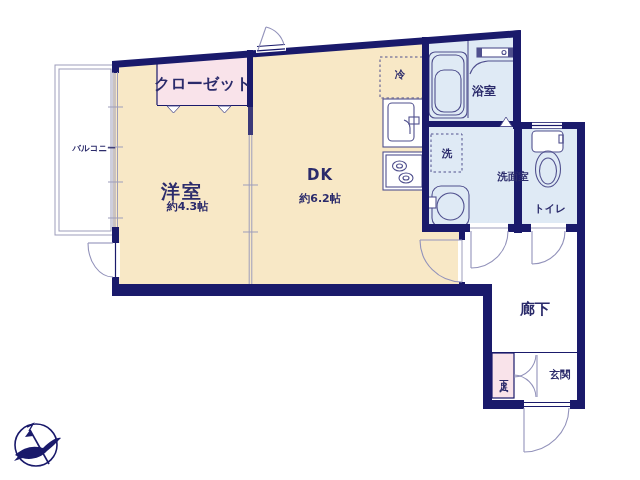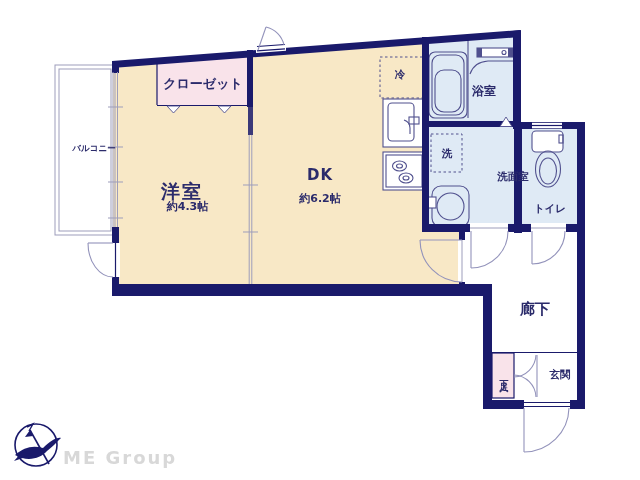--- a/index.html
+++ b/index.html
@@ -224,29 +224,28 @@
     <path d="M 15 455 C 24 447 33 445 43 448 C 50 441 57 437 61 438 C 56 443 52 447 47 451
              C 40 459 27 462 15 455 Z" fill="var(--c-wall)"></path>
     <path d="M 14 461 C 20 459 26 457 30 454 L 22 452 Z" fill="var(--c-wall)"></path>
     <line x1="49" y1="464" x2="30" y2="430" stroke="var(--c-wall)" stroke-width="1.6"></line>
     <polygon points="30,430 25,437 33,436" fill="var(--c-wall)"></polygon>
     <path d="M 27 427 l 6 -3 l -4 7" fill="none" stroke="var(--c-wall)" stroke-width="1.4"></path>
   </g>
 </svg>
 
 <div class="label" style="left:94px;top:149px;font-size:8.5px;">バルコニー</div>
-<div class="label" style="left:203px;top:84px;font-size:13px;">クローゼット</div>
+<div class="label" style="left:203px;top:84px;font-size:16px;">クローゼット</div>
 <div class="label" style="left:182px;top:191px;font-size:19px;letter-spacing:2px;">洋室</div>
 <div class="label" style="left:182px;top:207px;font-size:11px;padding-left:11px;">約4.3帖</div>
 <div class="label" style="left:320px;top:175px;font-size:15px;letter-spacing:1px;">DK</div>
 <div class="label" style="left:320px;top:199px;font-size:11px;">約6.2帖</div>
 <div class="label" style="left:400px;top:75px;font-size:10.5px;">冷</div>
 <div class="label" style="left:484px;top:92px;font-size:12px;">浴室</div>
 <div class="label" style="left:447px;top:154px;font-size:10.5px;">洗</div>
 <div class="label" style="left:491px;top:177px;font-size:10.5px;margin-left:22px;">洗面室</div>
 <div class="label" style="left:550px;top:209px;font-size:10.5px;">トイレ</div>
 <div class="label" style="left:535px;top:309px;font-size:15px;">廊下</div>
 <div class="label" style="left:560px;top:375px;font-size:10.5px;">玄関</div>
 <div class="label vert" style="left:503px;top:375px;font-size:9px;">下足入</div>
 
-<div class="brand-text" style="left:63px;top:447px;">ME Group</div>
 
 </div>
 
 </body></html>

